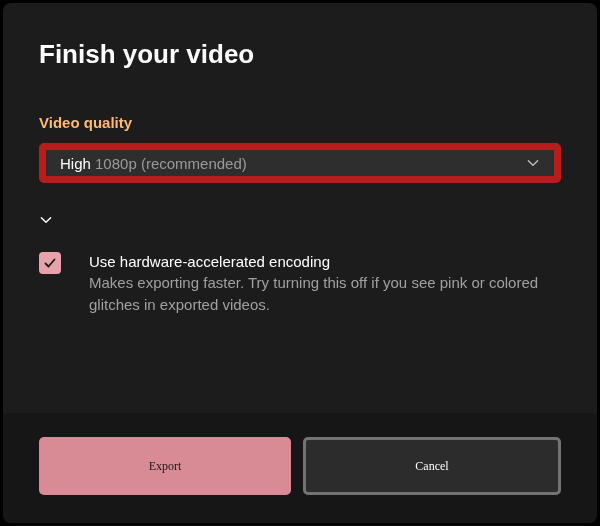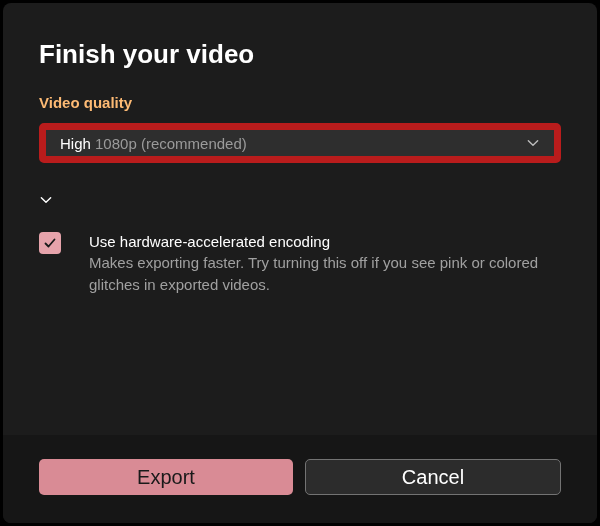--- a/index.html
+++ b/index.html
@@ -25,21 +25,21 @@
       overflow: hidden;
     }
     .content {
       flex: 1;
       padding: 36px 36px 20px 36px;
     }
     .title {
       color: #ffffff;
       font-size: 26px;
       font-weight: 600;
-      margin-bottom: 24px;
+      margin-bottom: 44px;
     }
     .label {
       color: #fdba74;
       font-size: 15px;
       font-weight: 700;
       margin-bottom: 12px;
     }
     .select {
       width: 100%;
       height: 40px;
@@ -120,38 +120,38 @@
       line-height: 1.45;
     }
     .footer {
       background: #161616;
       padding: 24px 36px 28px 36px;
       display: flex;
       gap: 12px;
     }
     .btn {
       flex: 1;
-      height: 36px;
+      height: 58px;
       border-radius: 5px;
       border: none;
-      font-size: 20px;
-      font-family: Liberation Sans, sans-serif;
+      font-size: 12px;
+      font-family: Liberation Serif, serif;
       cursor: pointer;
       display: flex;
       align-items: center;
       justify-content: center;
     }
     .btn-primary {
       background: #d98b95;
       color: #1a1a1a;
       font-weight: 400;
     }
     .btn-secondary {
       background: #2c2c2c;
-      border: 1px solid #737373;
+      border: 3px solid #737373;
       color: #ffffff;
     }
   </style>
 </head>
 <body>
 
 <div class="dialog">
   <div class="content">
     <h1 class="title">Finish your video</h1>
 

